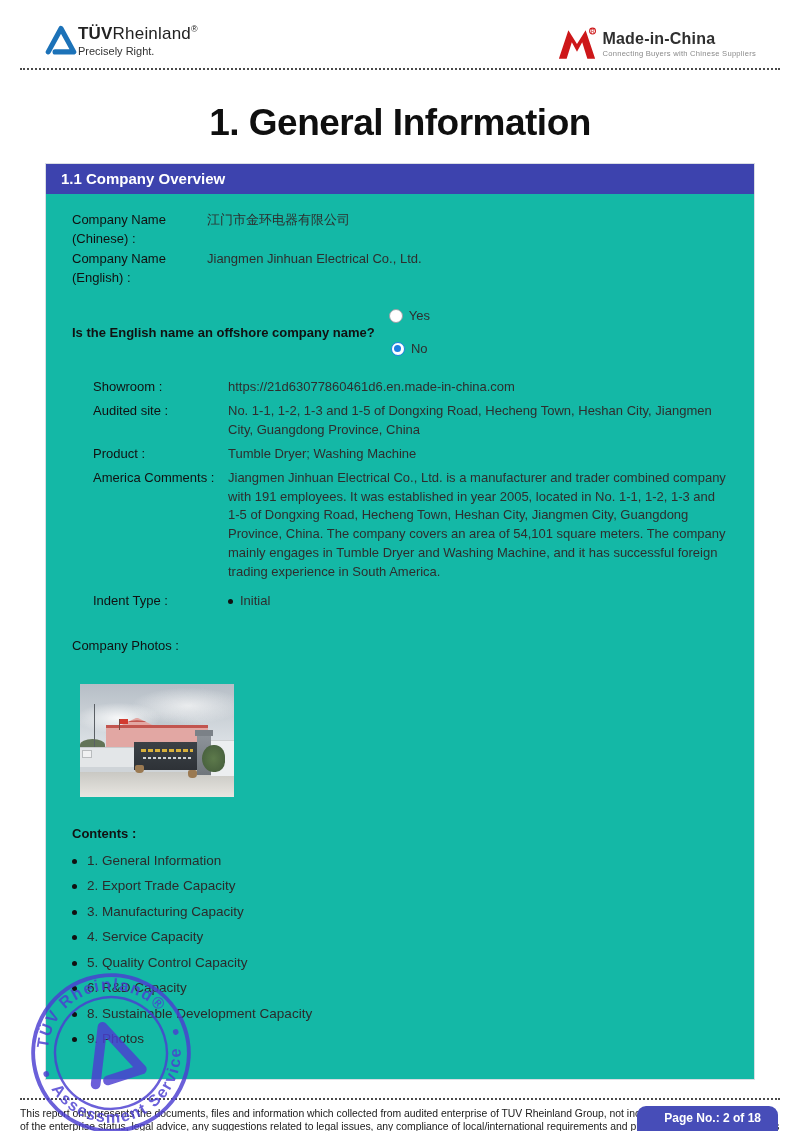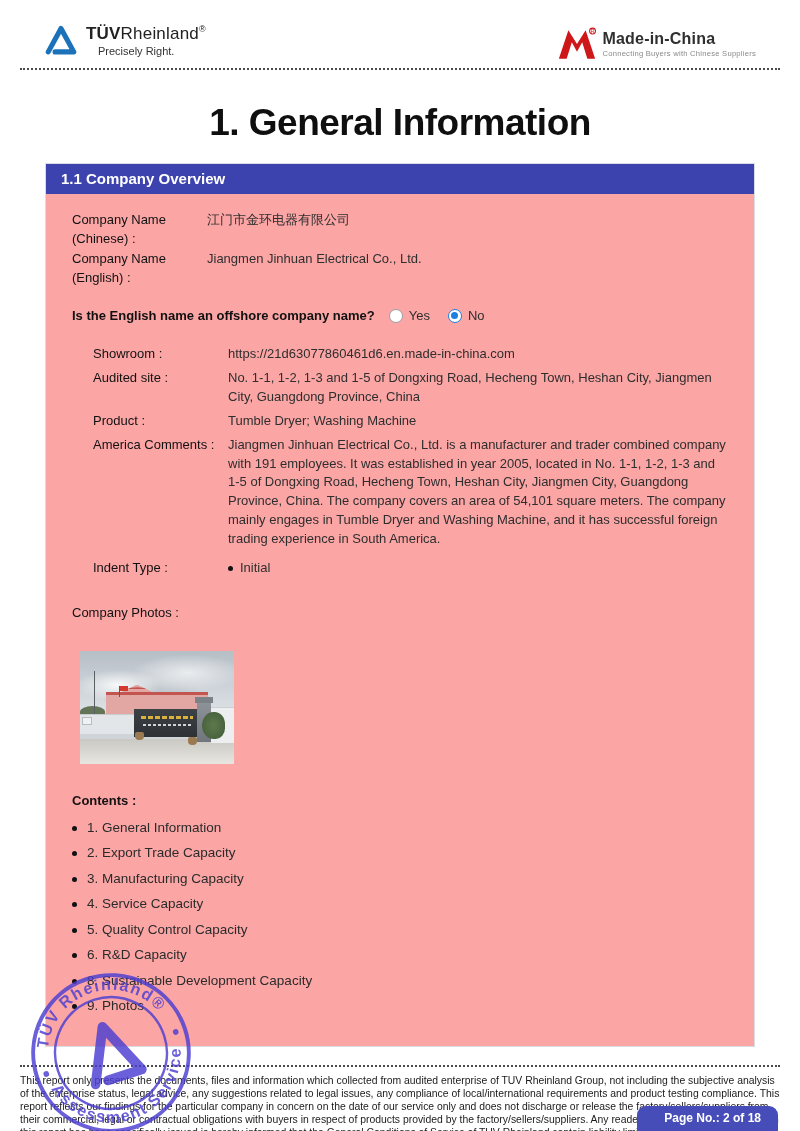--- a/index.html
+++ b/index.html
@@ -4,46 +4,46 @@
 <style>
   * { margin:0; padding:0; box-sizing:border-box; }
   html,body { background:#e9e9e9; }
   .page {
     position:relative; width:800px; height:1131px; margin:0 auto;
     background:#ffffff; overflow:hidden;
     font-family:"Liberation Sans","DejaVu Sans",sans-serif; color:#1c1c1c;
   }
   
   .header { display:flex; justify-content:space-between; align-items:flex-start; padding:24px 44px 0 44px; height:66px; }
-  .tuv-logo { display:flex; gap:8px; align-items:flex-start; }
+  .tuv-logo { display:flex; align-items:flex-start; }
   .tuv-text .brand { font-size:17px; color:#222; letter-spacing:.2px; }
   .tuv-text .brand b { font-weight:700; }
   .tuv-text .reg { font-size:9px; vertical-align:super; color:#222; }
-  .tuv-text .tagline { font-size:11px; color:#333; margin-top:1px;margin-left:12px; }
+  .tuv-text .tagline { font-size:11px; color:#333; margin-top:1px; }
   .mic-logo { display:flex; gap:6px; align-items:center; margin-top:2px; }
   .mic-text .brand { font-size:16px; font-weight:700; color:#2f2f2f; letter-spacing:.2px; }
   .mic-text .tagline { font-size:7.6px; color:#8a8a8a; letter-spacing:.25px; margin-top:1px; }
   .dotted { border-bottom:2px dotted #4a4a4a; margin:0 20px; }
   .dotted.header-line { margin-top:2px; }
   
   .page-title { text-align:center; font-size:37px; font-weight:700; color:#0f0f0f; margin-top:32px; letter-spacing:-.5px; }
   
   .card {
-    width:710px; margin:19px auto 0 auto; background:#fca5a5;
+    width:710px; margin:19px auto 0 auto; background:#14b8a6;
     border:1px solid #d9dde3; min-height:776px; position:relative;
   }
   .section-bar { background:#3d43ae; color:#ffffff; font-size:15px; font-weight:700; padding:6px 15px; height:30px; }
   .card-body { padding:17px 26px 22px 26px; font-size:13px; }
   .kv { display:flex; line-height:1.45; }
   .kv .k { width:135px; flex:0 0 135px; font-weight:400; color:#111; }
   .kv .v { flex:1; color:#2e2e2e; }
   .names .kv { margin-bottom:1px; }
   .question-row { display:flex; align-items:center; margin-top:21px; gap:14px; }
   .question { font-weight:700; color:#111; }
-  .radio-group { display:flex; align-items:center; gap:18px; }
+  .radio-group { display:flex; align-items:center; gap:18px;flex-direction:column; }
   .radio-opt { display:flex; align-items:center; gap:6px; color:#2e2e2e; }
   .radio { width:14px; height:14px; border-radius:50%; border:1.5px solid #9aa0a6; background:#fff; display:inline-block; }
   .radio.checked { border:1.5px solid #1d7fe0; position:relative; }
   .radio.checked::after { content:""; position:absolute; left:2.5px; top:2.5px; width:7px; height:7px; border-radius:50%; background:#1d7fe0; }
   .details { margin-top:22px; }
   .details .kv { margin-bottom:5px;margin-left:21px; }
   .details .kv.comments { margin-bottom:2px; }
   .bullet-dot { display:inline-block; width:5px; height:5px; border-radius:50%; background:#111; margin-right:7px; vertical-align:middle; }
   .photos-label { font-weight:400; color:#111; margin-top:27px; }
   

